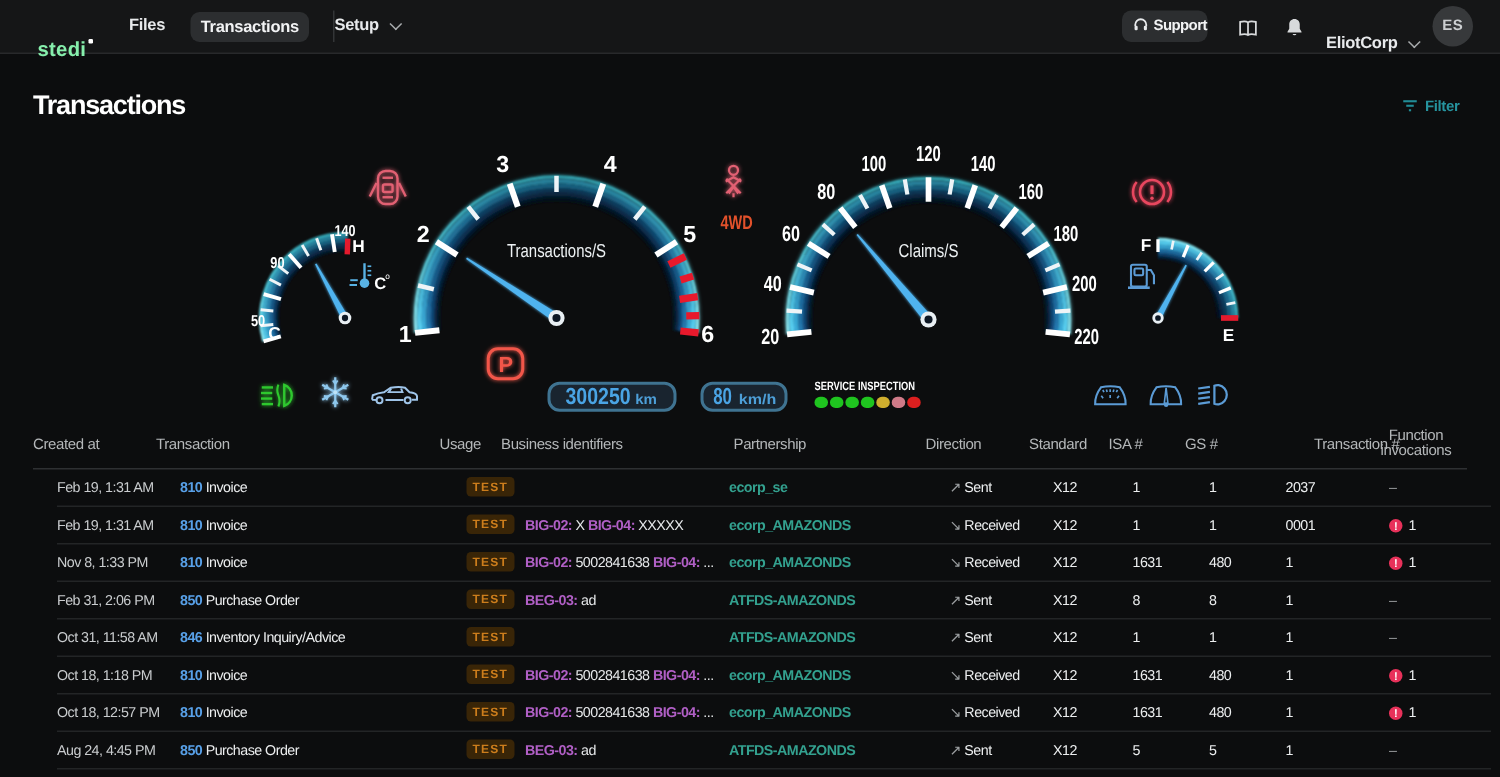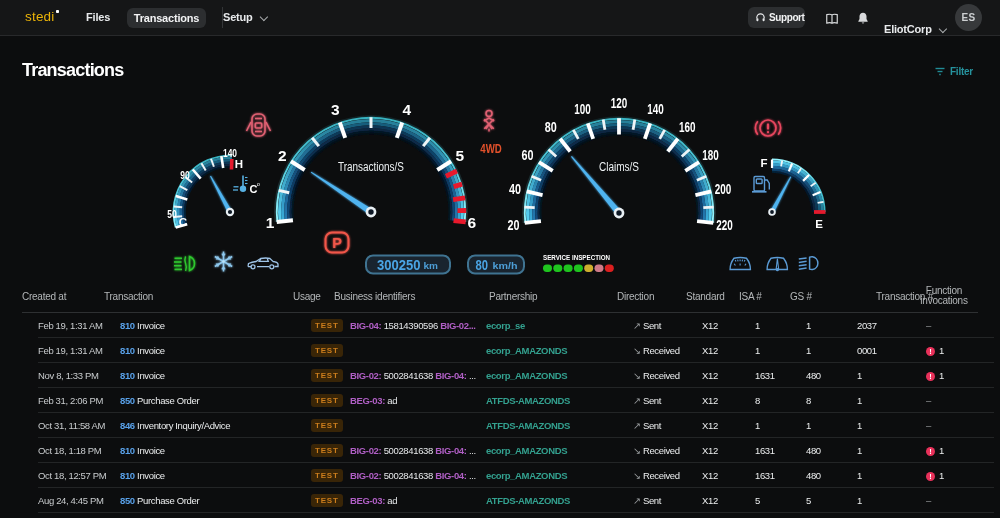--- a/index.html
+++ b/index.html
@@ -2,21 +2,21 @@
 <html><head>
 <meta charset="utf-8">
 <style>
 * { margin:0; padding:0; box-sizing:border-box; }
 html,body { width:1000px; height:518px; background:#0c0d0e; overflow:hidden;
   font-family:"Liberation Sans", sans-serif; }
 #app { position:relative; width:1000px; height:518px; background:#0c0d0e; }
 
 .nav { position:absolute; left:0; top:0; width:1000px; height:36px; background:#151617;
   border-bottom:1px solid #28292b; }
-.logo { position:absolute; left:25px; top:9px; color:#eab308; font-size:13.5px; font-weight:400;
+.logo { position:absolute; left:25px; top:25px; color:#86efac; font-size:13.5px; font-weight:700;
   letter-spacing:0.2px; }
 .logo .dot { position:absolute; right:-4.5px; top:0.5px; width:3px; height:3px; background:#fff; border-radius:0.8px; }
 .navitem { position:absolute; top:0; height:35px; line-height:35px; color:#e8eaec; font-size:11px;
   font-weight:700; letter-spacing:-0.2px; }
 .navpill { position:absolute; background:#2c2e30; border-radius:6px; color:#f2f3f4; font-size:11px;
   font-weight:700; letter-spacing:-0.2px; text-align:center; }
 .navdivider { position:absolute; left:222px; top:7px; width:1px; height:21px; background:#333537; }
 .chev { display:inline-block; margin-left:6px; width:5.5px; height:5.5px; border-right:1.4px solid #a9acae;
   border-bottom:1.4px solid #a9acae; transform:rotate(45deg) translateY(-3px); }
 .avatar { position:absolute; left:955px; top:4px; width:27px; height:27px; border-radius:50%;
@@ -456,33 +456,33 @@
   <div class="th" style="left:686px">Standard</div>
   <div class="th" style="left:739px">ISA #</div>
   <div class="th" style="left:790px">GS #</div>
   <div class="th" style="left:876px">Transaction #</div>
   <div class="th" style="left:905px; width:78px; text-align:center; top:286px; line-height:10px;">Function<br>invocations</div>
   <div class="tline"></div>
   <div class="row" style="top:313px">
 <div class="c" style="left:22px;color:#c9ccce">Feb 19, 1:31 AM</div>
 <div class="c" style="left:104px"><span class="txnum">810</span> <span style="color:#eceeef">Invoice</span></div>
 <div class="c bc" style="left:295px"><span class="testbadge">TEST</span></div>
-<div class="c" style="left:334px"><span class="bidk">BIG-04:</span><span class="bidv">&nbsp;15814390596 </span><span class="bidk">BIG-02...</span></div>
 <div class="c part" style="left:470px">ecorp_se</div>
 <div class="c" style="left:617px;color:#eceeef"><span class="dirarrow">↗</span> Sent</div>
 <div class="c" style="left:686px;color:#eceeef">X12</div>
 <div class="c" style="left:739px;color:#eceeef">1</div>
 <div class="c" style="left:790px;color:#eceeef">1</div>
 <div class="c" style="left:841px;color:#eceeef">2037</div>
 <div class="c" style="left:910px"><span class="dash">–</span></div>
 </div>
 <div class="row" style="top:338px">
 <div class="c" style="left:22px;color:#c9ccce">Feb 19, 1:31 AM</div>
 <div class="c" style="left:104px"><span class="txnum">810</span> <span style="color:#eceeef">Invoice</span></div>
 <div class="c bc" style="left:295px"><span class="testbadge">TEST</span></div>
+<div class="c" style="left:334px"><span class="bidk">BIG-02:</span><span class="bidv">&nbsp;X </span><span class="bidk">BIG-04:</span><span class="bidv">&nbsp;XXXXX</span></div>
 <div class="c part" style="left:470px">ecorp_AMAZONDS</div>
 <div class="c" style="left:617px;color:#eceeef"><span class="dirarrow">↘</span> Received</div>
 <div class="c" style="left:686px;color:#eceeef">X12</div>
 <div class="c" style="left:739px;color:#eceeef">1</div>
 <div class="c" style="left:790px;color:#eceeef">1</div>
 <div class="c" style="left:841px;color:#eceeef">0001</div>
 <div class="c" style="left:910px"><span class="errbadge">!</span><span class="errnum">1</span></div>
 </div>
 <div class="row" style="top:363px">
 <div class="c" style="left:22px;color:#c9ccce">Nov 8, 1:33 PM</div>

